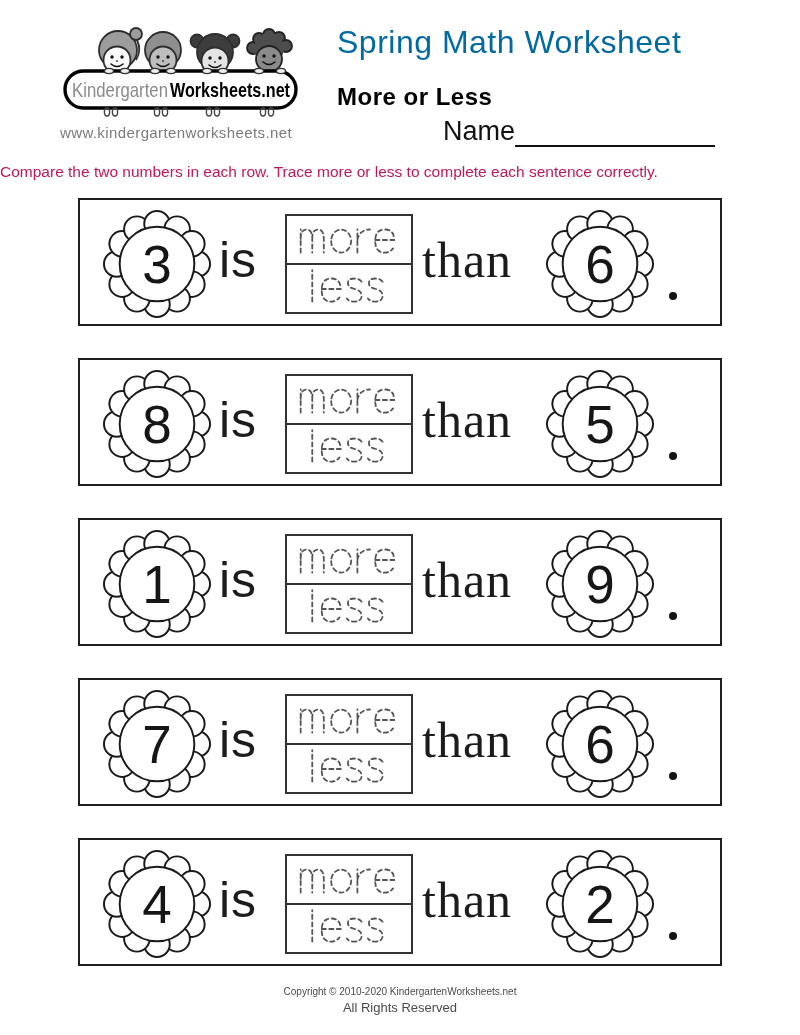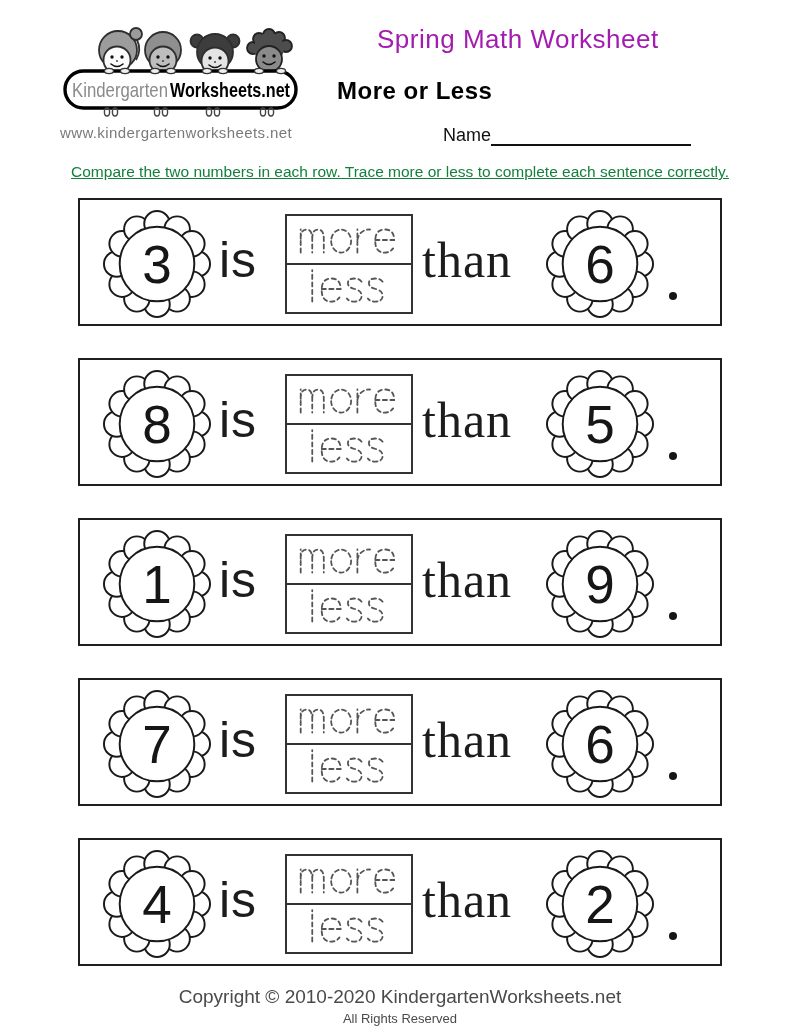--- a/index.html
+++ b/index.html
@@ -10,30 +10,30 @@
   }
   
   .logo-block { position:absolute; left:48px; top:12px; width:256px; }
   .logo-svg { display:block; width:250px; height:108px; margin:0 auto; }
   .logo-url {
     margin-top:4px; text-align:center; font-size:15px; color:#7a7a7a;
     letter-spacing:0.4px;
   }
   .title-block { position:absolute; left:337px; top:24px; width:430px; }
   .ws-title {
-    font-size:26px; font-weight:400; color:#a21caf; letter-spacing:0.5px;
-    font-family:"Liberation Sans", sans-serif; white-space:nowrap;margin-left:40px;
+    font-size:32px; font-weight:400; color:#0369a1; letter-spacing:0.5px;
+    font-family:"Liberation Sans", sans-serif; white-space:nowrap;
   }
   .ws-subtitle { margin-top:22px; font-size:24px; font-weight:600; color:#000; letter-spacing:0.5px; }
   .name-row { position:absolute; left:443px; top:116px; display:flex; align-items:flex-end; }
-  .name-label { font-size:18px; color:#111; }
+  .name-label { font-size:27px; color:#111; }
   .name-line { display:inline-block; width:200px; border-bottom:2px solid #111; height:30px; }
   .instructions {
-    position:absolute; left:0; top:163px; width:100%; text-align:center;
-    font-size:15.5px; color:#15803d;text-decoration:underline;
+    position:absolute; left:0; top:163px; width:100%; text-align:left;
+    font-size:15.5px; color:#be185d;
   }
   
   .rows { position:absolute; left:78px; top:198px; width:644px; }
   .sheet-row {
     position:relative; width:644px; height:128px; border:2px solid #1f1f1f;
     background:#fff; margin-bottom:32px;
   }
   .flower { position:absolute; width:110px; height:110px; top:9px; }
   .flower-left  { left:22px; }
   .flower-right { left:465px; }
@@ -50,21 +50,21 @@
   .trace-cell { flex:1; display:flex; align-items:center; justify-content:center; }
   .trace-cell.top { border-bottom:2px solid #333; }
   .trace-word-more { width:104px; height:42px; }
   .trace-word-less { width:84px;  height:42px; }
   .period {
     position:absolute; left:589px; top:92px; width:8px; height:8px;
     background:#141414; border-radius:50%;
   }
   
   .footer { position:absolute; left:0; top:986px; width:100%; text-align:center; color:#4a4a4a; }
-  .footer-line1 { font-size:19px; }
+  .footer-line1 { font-size:10px; }
   .footer-line2 { font-size:13px; margin-top:3px; }
   .defs-hidden { position:absolute; width:0; height:0; overflow:hidden; }
 </style>
 </head>
 <body>
 
 <svg class="defs-hidden" aria-hidden="true">
   <defs>
     <g id="flower-shape" fill="#ffffff" stroke="#1a1a1a" stroke-width="2">
       <circle cx="41" cy="0" r="13"></circle>

